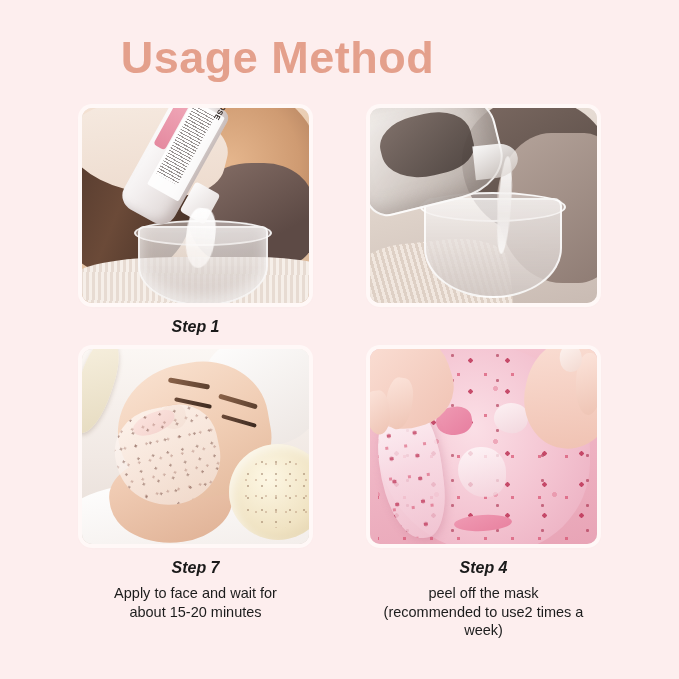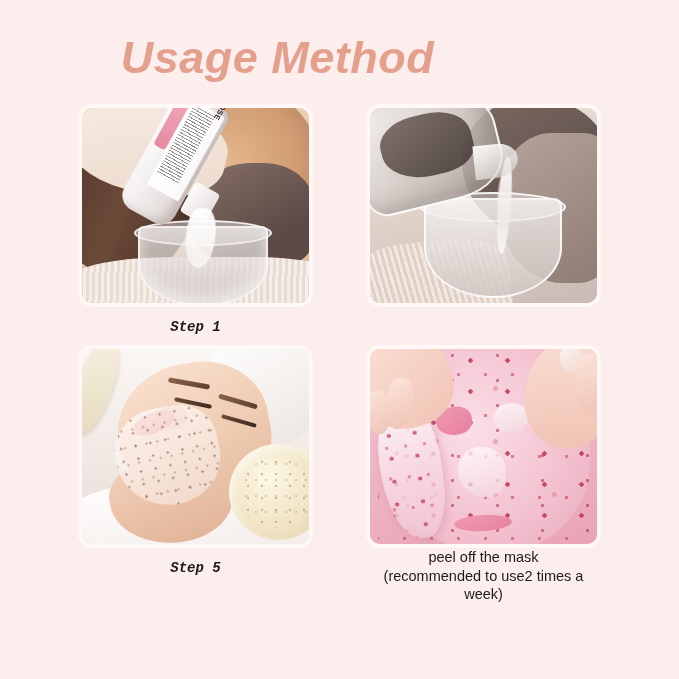--- a/index.html
+++ b/index.html
@@ -27,21 +27,20 @@
     position: absolute;
     top: 31px;
     left: 0;
     width: 555px;
     text-align: center;
     font-size: 45px;
     font-weight: bold;
     color: #e4a08c;
     letter-spacing: 0.5px;
     line-height: 54px;
-    font-style: italic;
   }
 
   
   .grid {
     position: absolute;
     top: 108px;
     left: 82px;
     width: 515px;
     display: grid;
     grid-template-columns: 227px 227px;
@@ -383,27 +382,26 @@
   .s4 .nail {
     position: absolute; right: 44px; top: 6px; width: 22px; height: 28px;
     background: linear-gradient(150deg,#fdf4f1,#f3d9d0);
     border-radius: 50% 50% 45% 45%;
     transform: rotate(-18deg);
   }
 
   
   .step-title {
     text-align: center;
-    font-size: 14px;
+    font-size: 16px;
     font-weight: bold;
     font-style: italic;
     color: #1a1a1a;
     margin-top: 12px;
     line-height: 24px;
-    font-family: Liberation Mono, monospace;
   }
   .step-desc {
     text-align: center;
     font-size: 14.5px;
     color: #1c1c1c;
     line-height: 18.5px;
     margin-top: 4px;
     white-space: pre-line;
   }
 </style>
@@ -472,21 +470,23 @@
           <div class="brow2"></div>
           <div class="eye1"></div>
           <div class="eye2"></div>
           <div class="nose"></div>
           <div class="lips"></div>
           <div class="mask-layer"></div>
           <div class="dish"></div>
           <div class="spatula"></div>
         </div>
       </div>
-      <div class="step-title">Step 5</div>
+      <div class="step-title">Step 7</div>
+      <div class="step-desc">Apply to face and wait for
+about 15-20 minutes</div>
     </div>
 
     <div class="cell row2">
       <div class="photo">
         <div class="scene s4">
           <div class="maskface">
             <div class="petals"></div>
           </div>
           <div class="eyehole1"></div>
           <div class="eyehole2"></div>
@@ -496,18 +496,19 @@
           <div class="hand-l">
             <div class="finger-l1"></div>
             <div class="finger-l2"></div>
           </div>
           <div class="hand-r">
             <div class="finger-r1"></div>
             <div class="nail"></div>
           </div>
         </div>
       </div>
+      <div class="step-title">Step 4</div>
       <div class="step-desc">peel off the mask
 (recommended to use2 times a week)</div>
     </div>
 
   </div>
 </div>
 
 </body></html>

